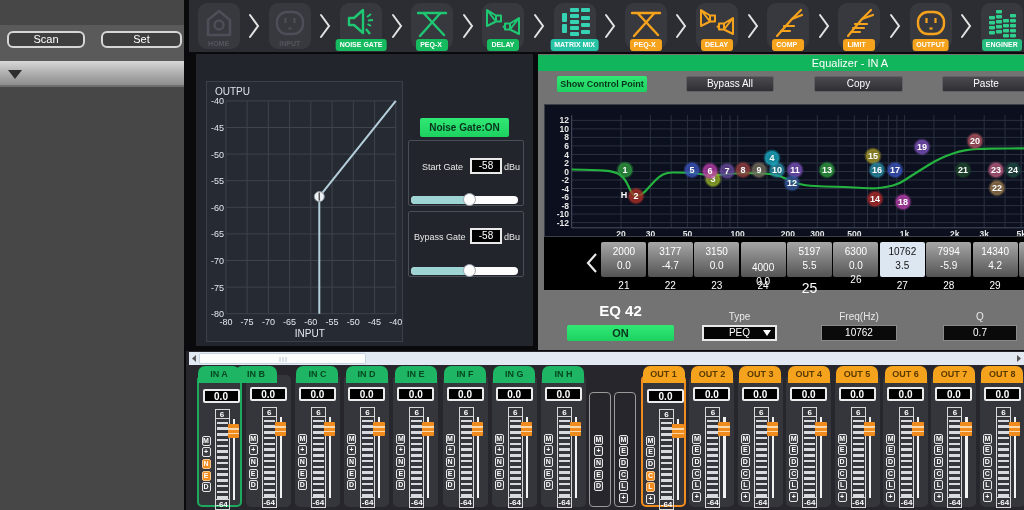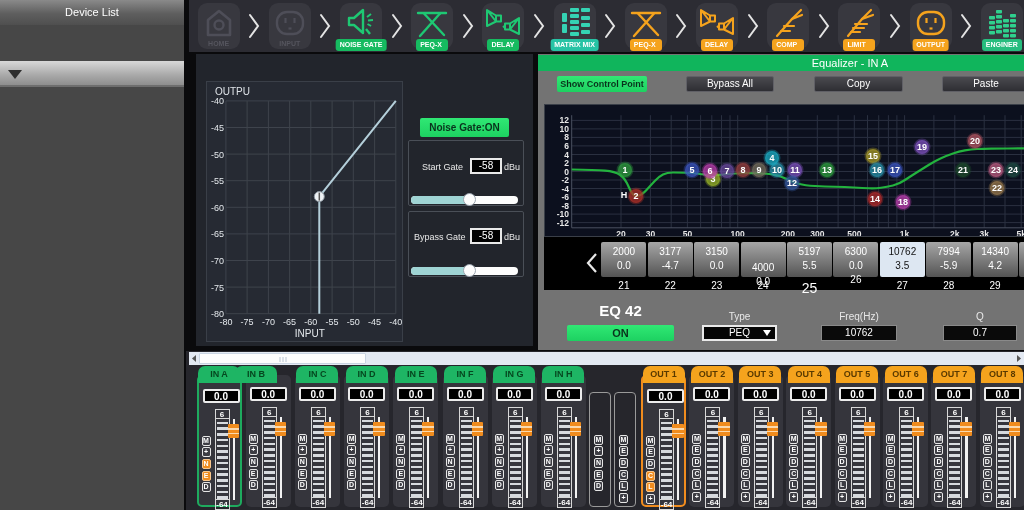--- a/index.html
+++ b/index.html
@@ -46,21 +46,24 @@
 .tab.o{background:#f5a31d;color:#5a3a00;}
 .vbox{position:absolute;background:#000;border:2px solid #ececec;color:#fff;font-size:10px;font-weight:bold;text-align:center;border-radius:2px;}
 .sbtn{position:absolute;width:9px;height:10px;background:#3d3d44;border:1px solid #e6e6e6;border-radius:2px;color:#fff;font-size:7px;font-weight:bold;text-align:center;line-height:8.5px;}
 .sbtn.on{background:#f08c1e;border-color:#f9c88e;}
 </style>
 </head>
 <body>
 <div id="app">
 
   <div class="abs" id="sidebar"></div>
-  <div class="abs" id="sb-title">Device List</div>
+  <div class="abs" id="sb-btnrow">
+    <div class="sb-btn" style="left:7px;width:78px;">Scan</div>
+    <div class="sb-btn" style="left:101px;width:81px;">Set</div>
+  </div>
   <div class="abs" id="sb-drop">
       <svg width="16" height="12">
         <polygon points="1,2 15,2 8,11" fill="#2e2e2e"></polygon>
       </svg>
     </div>
 
   <div class="abs" id="toolbar">
       <div class="tile" style="left:8.6px;">
         <div class="ticon"><svg width="34" height="34" viewBox="0 0 34 34">
             <path d="M6 14 L17 5 L28 14 L28 29 L6 29 Z" fill="none" stroke="#4e4e58" stroke-width="2.6" stroke-linejoin="round"></path>

